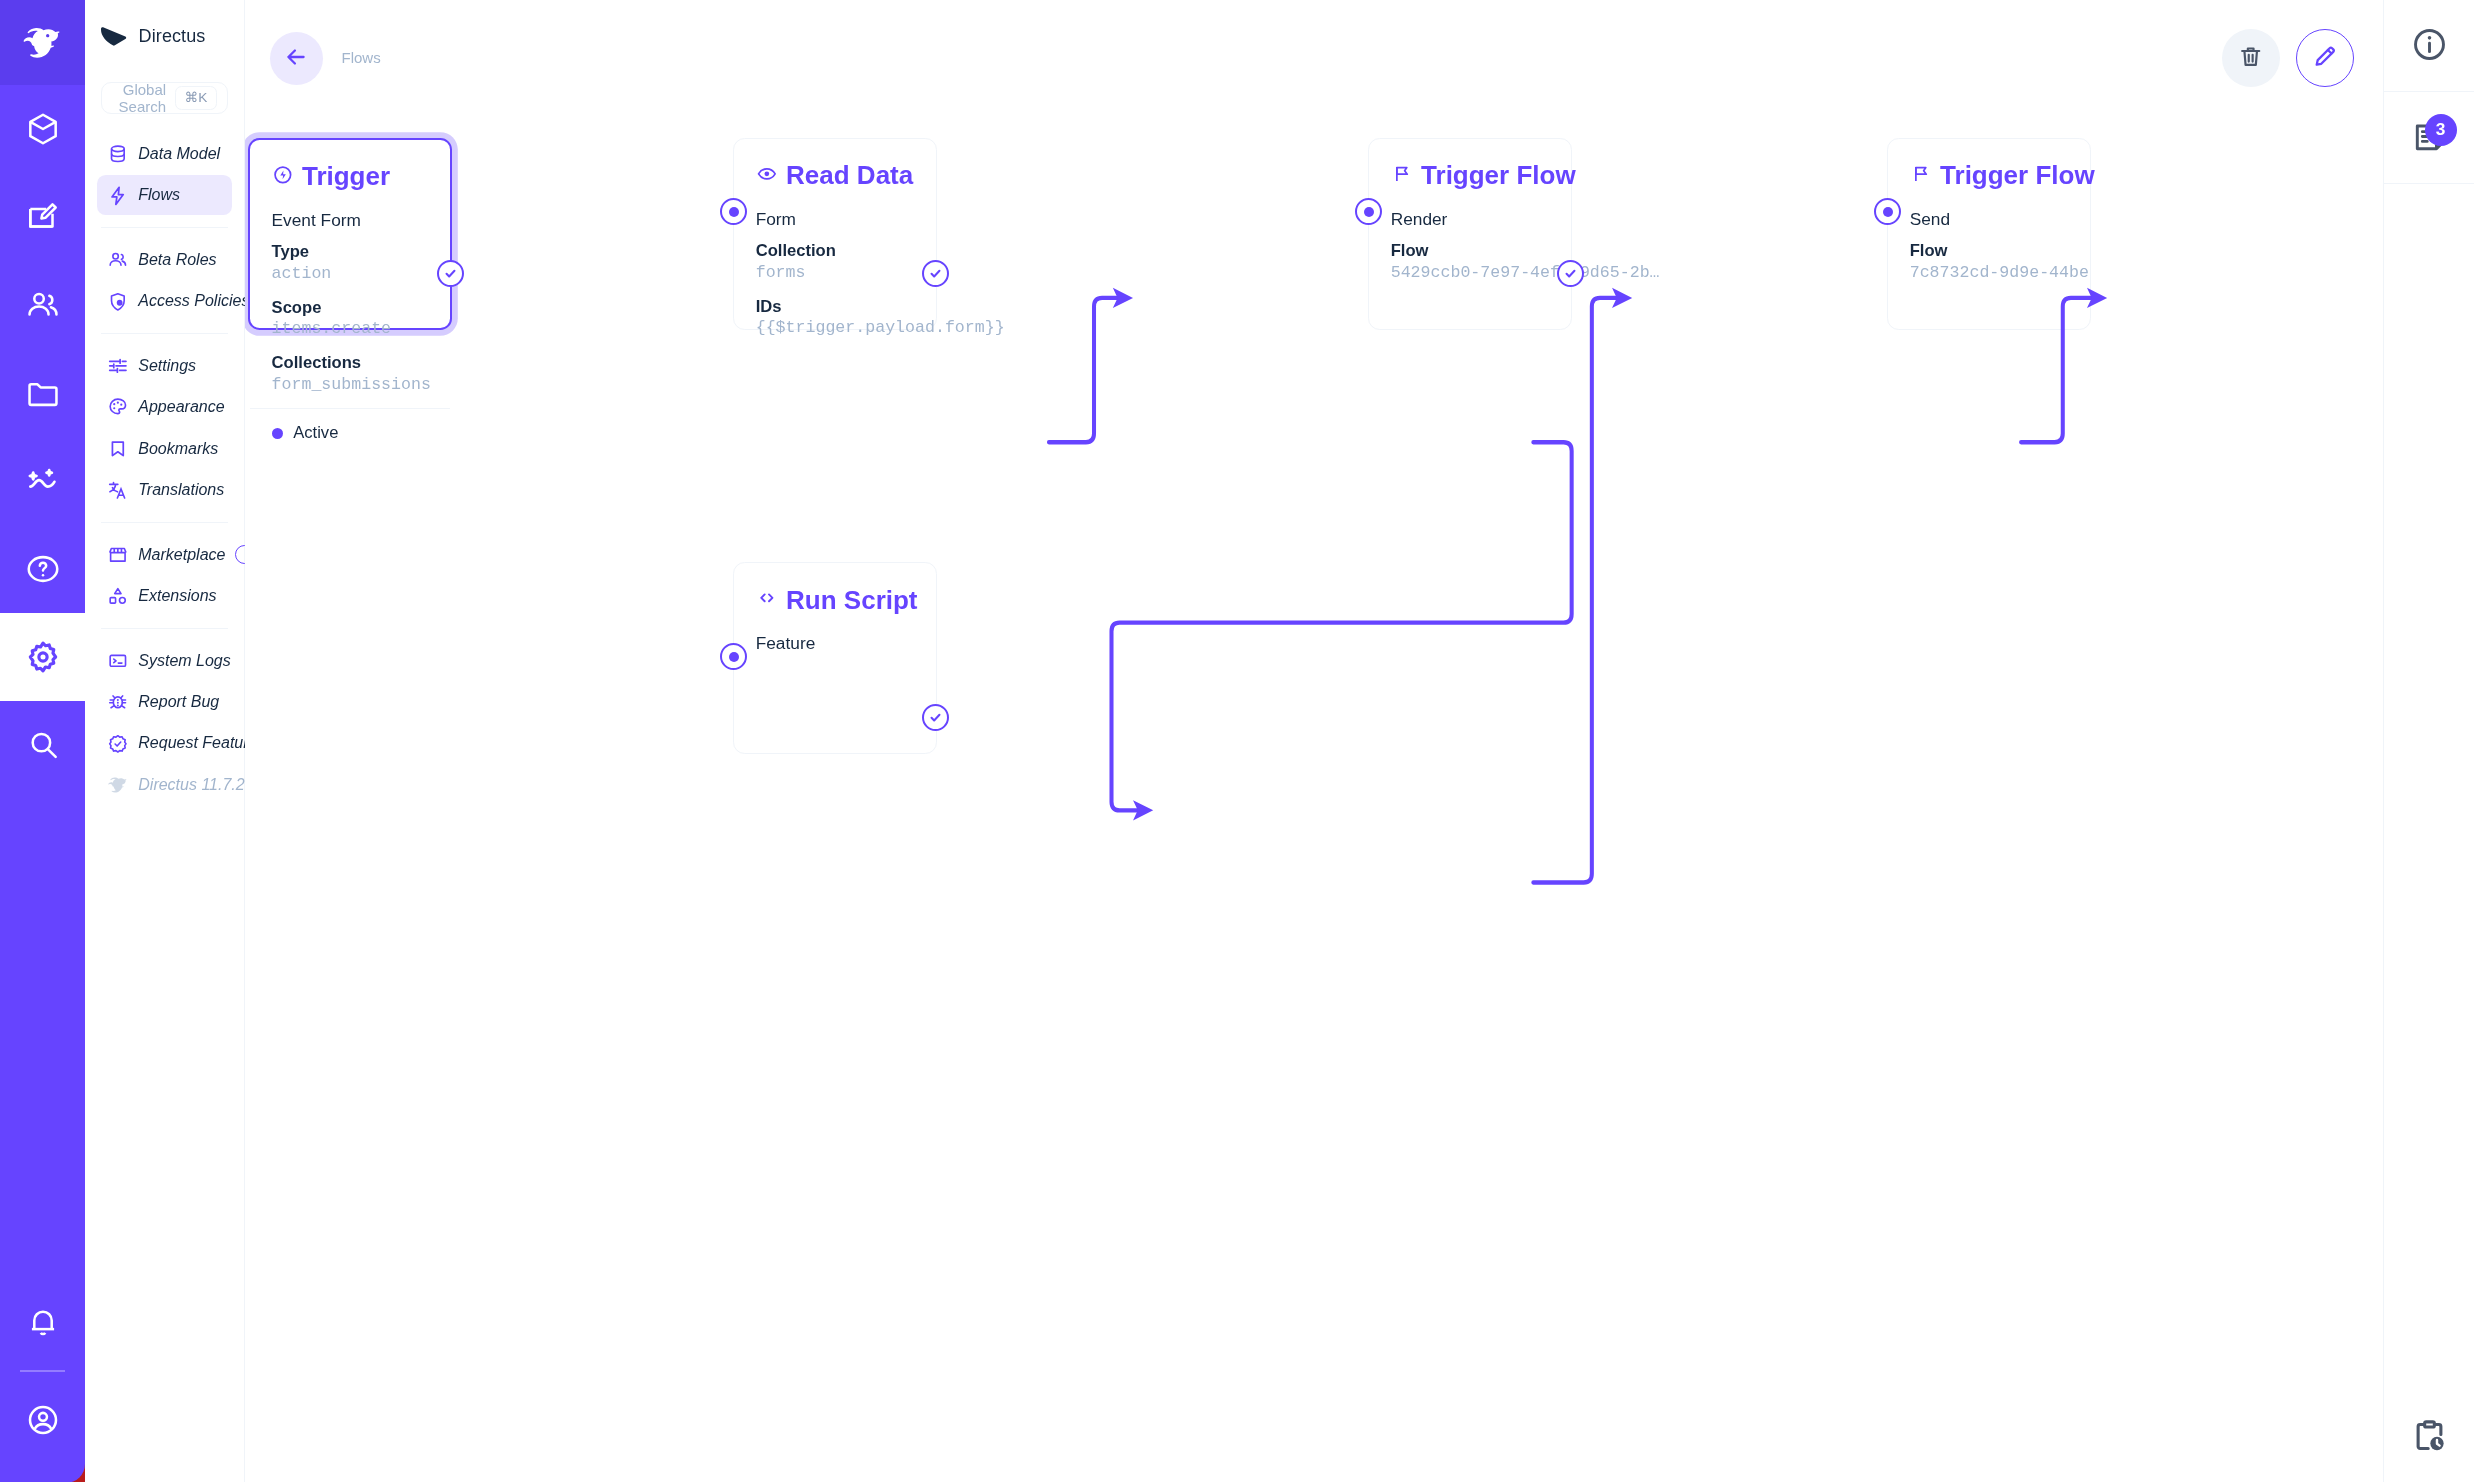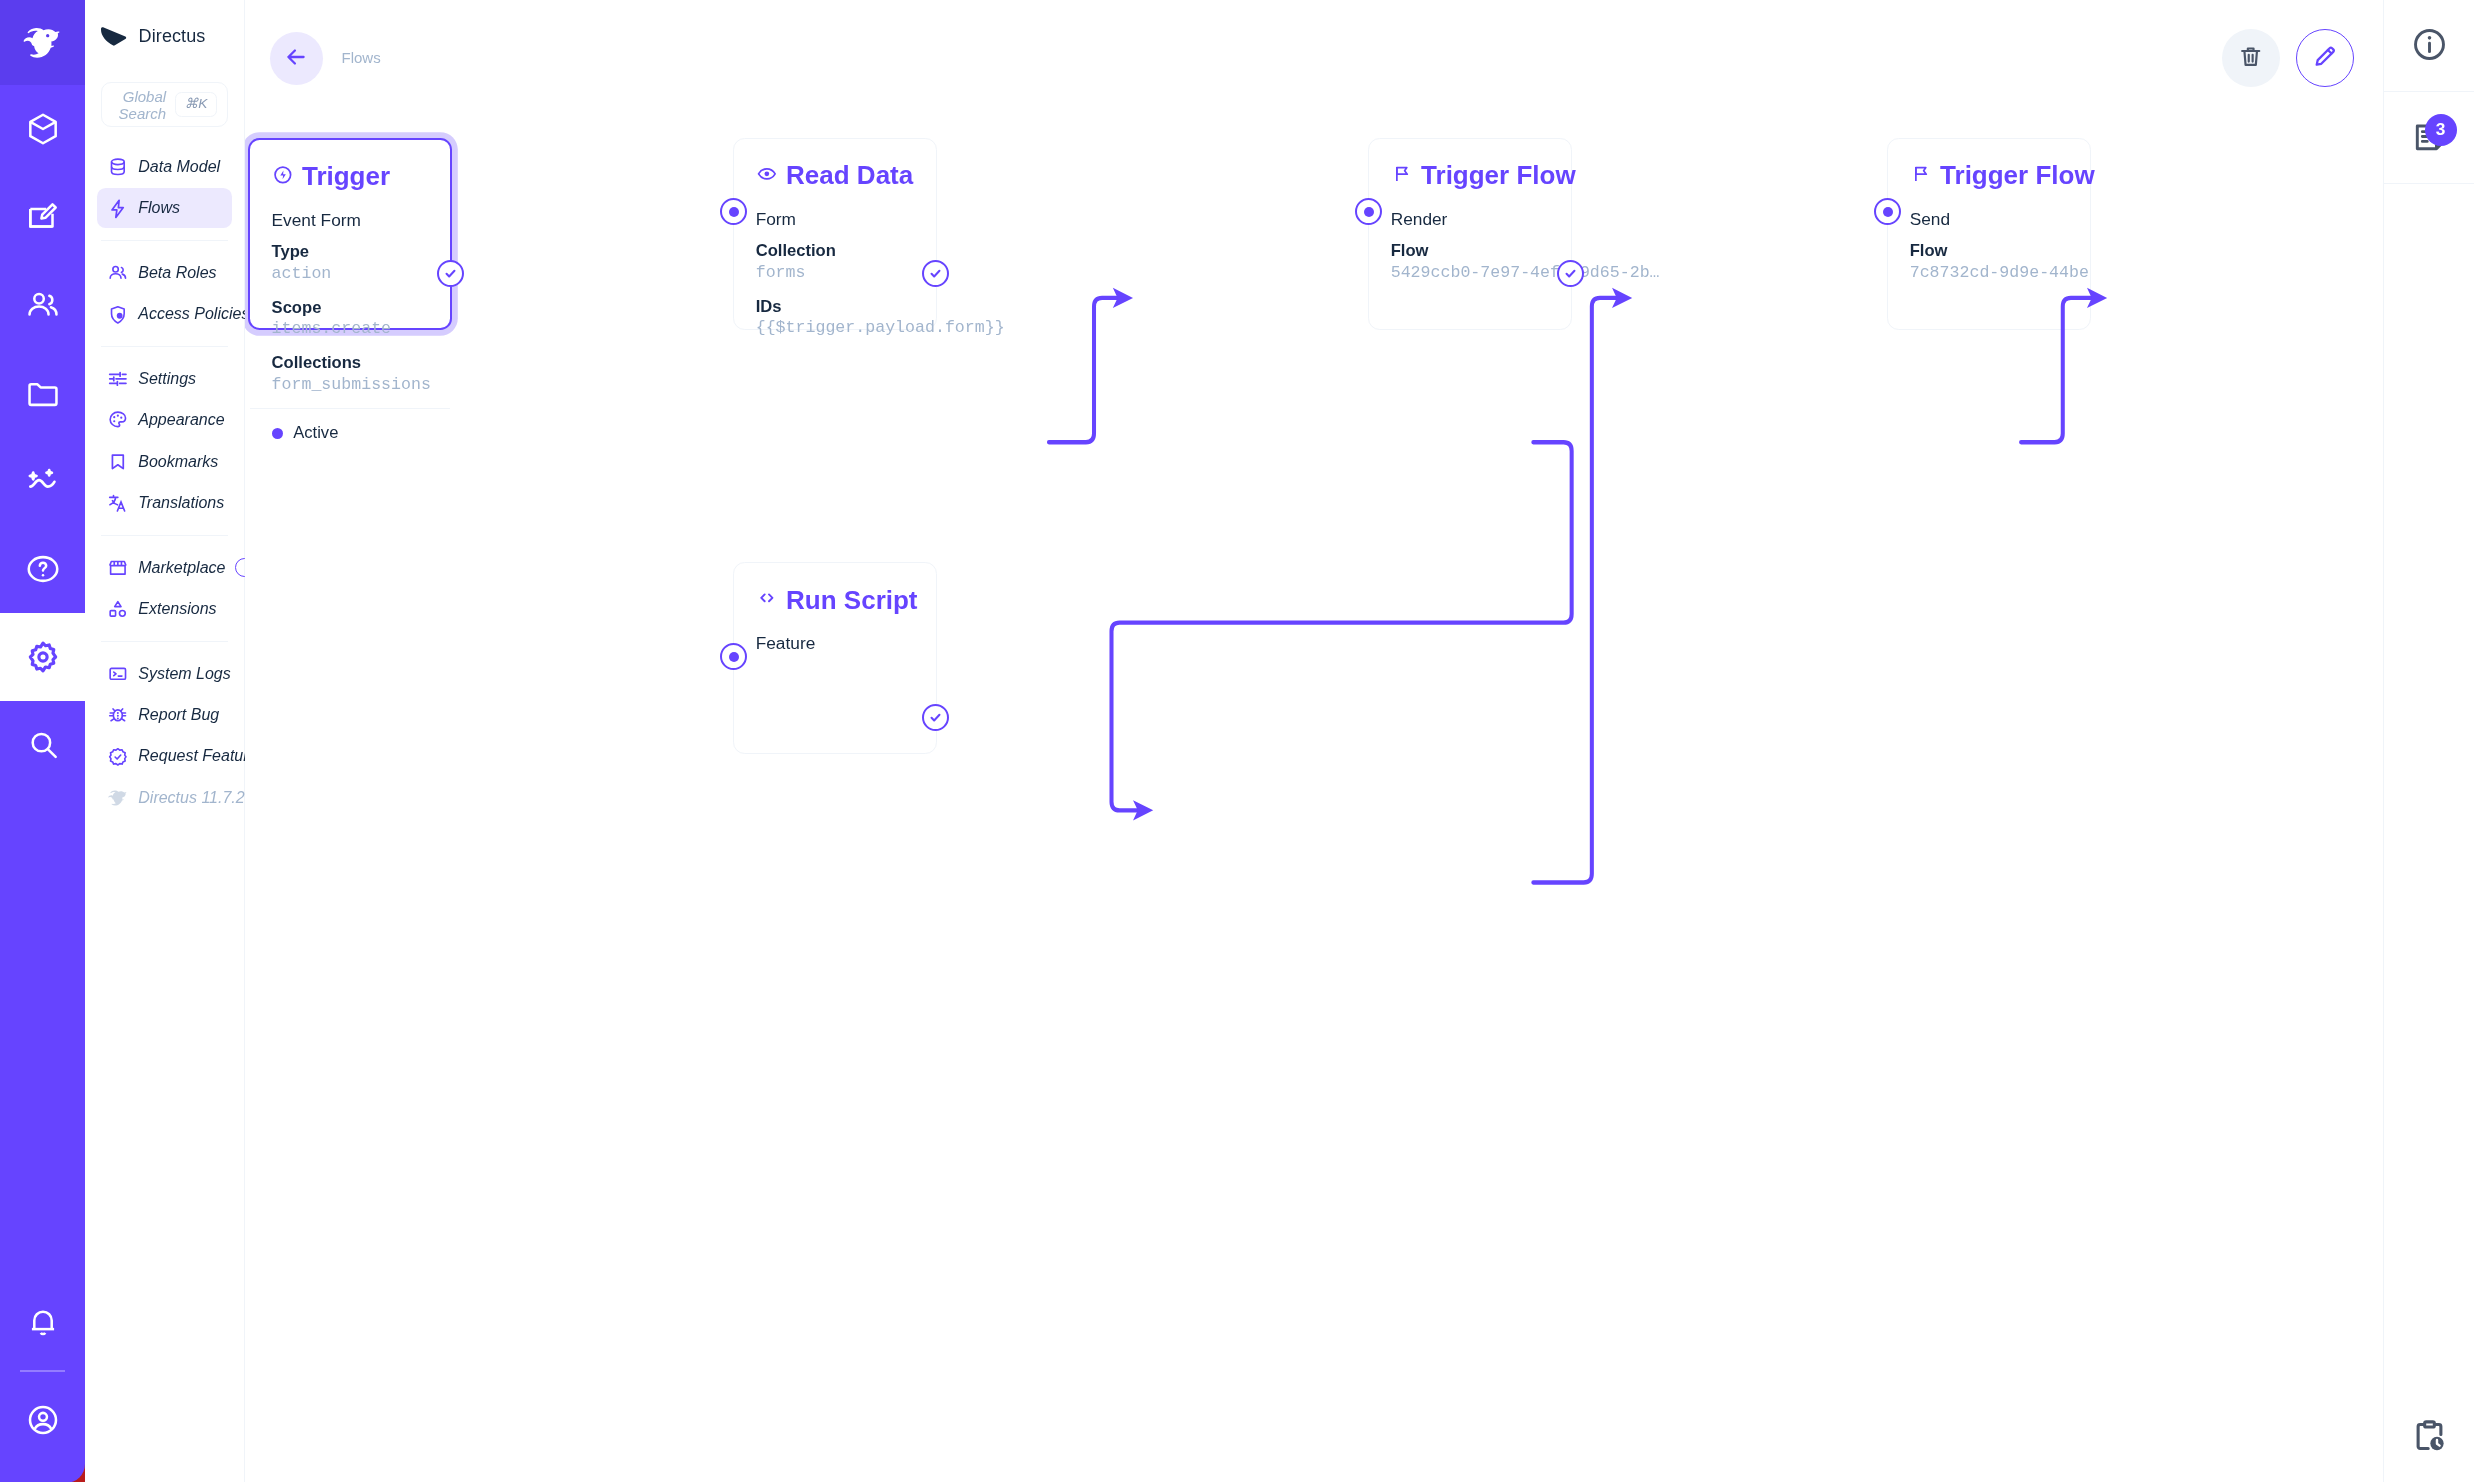--- a/index.html
+++ b/index.html
@@ -49,23 +49,23 @@
   .brand {
     display:flex; align-items:center; gap: 11.6px;
     height: 72px; padding-left: 16px;
   }
   .brand-logo { width: 26px; height: 19px; }
   .brand-name {
     font-size: 18px; color: #172940; font-weight: 400; letter-spacing: 0.1px;
   }
   .search-wrap { padding: 10px 16px 0 16px; }
   .search-box {
-    height: 45px; border: 1.4px solid #f0f4f9; border-radius: 10px;
+    height: 32px; border: 1.4px solid #f0f4f9; border-radius: 10px;
     display:flex; align-items:center; justify-content:flex-end;
-    padding: 0 10px 0 11.6px; gap: 8.7px; cursor: text; font-style: italic;
+    padding: 0 10px 0 11.6px; gap: 8.7px; cursor: text;
   }
   .search-placeholder { color:#a2b5cd; font-size: 15px; flex:1 1 auto; text-align:right; }
   .kbd {
     border:1.4px solid #f0f4f9; border-radius: 6.5px; padding: 2.9px 8.7px;
     color:#8a9bb5; font-size: 13.7px; line-height: 1.2;
   }
   .nav { padding: 20px 11.6px 0 11.6px; font-style: italic; }
   .nav-group { display:flex; flex-direction:column; gap: 1.4px; }
   .nav-sep { height: 1.4px; background:#f0f4f9; margin: 11.6px 4.3px; }
   .nav-item {

